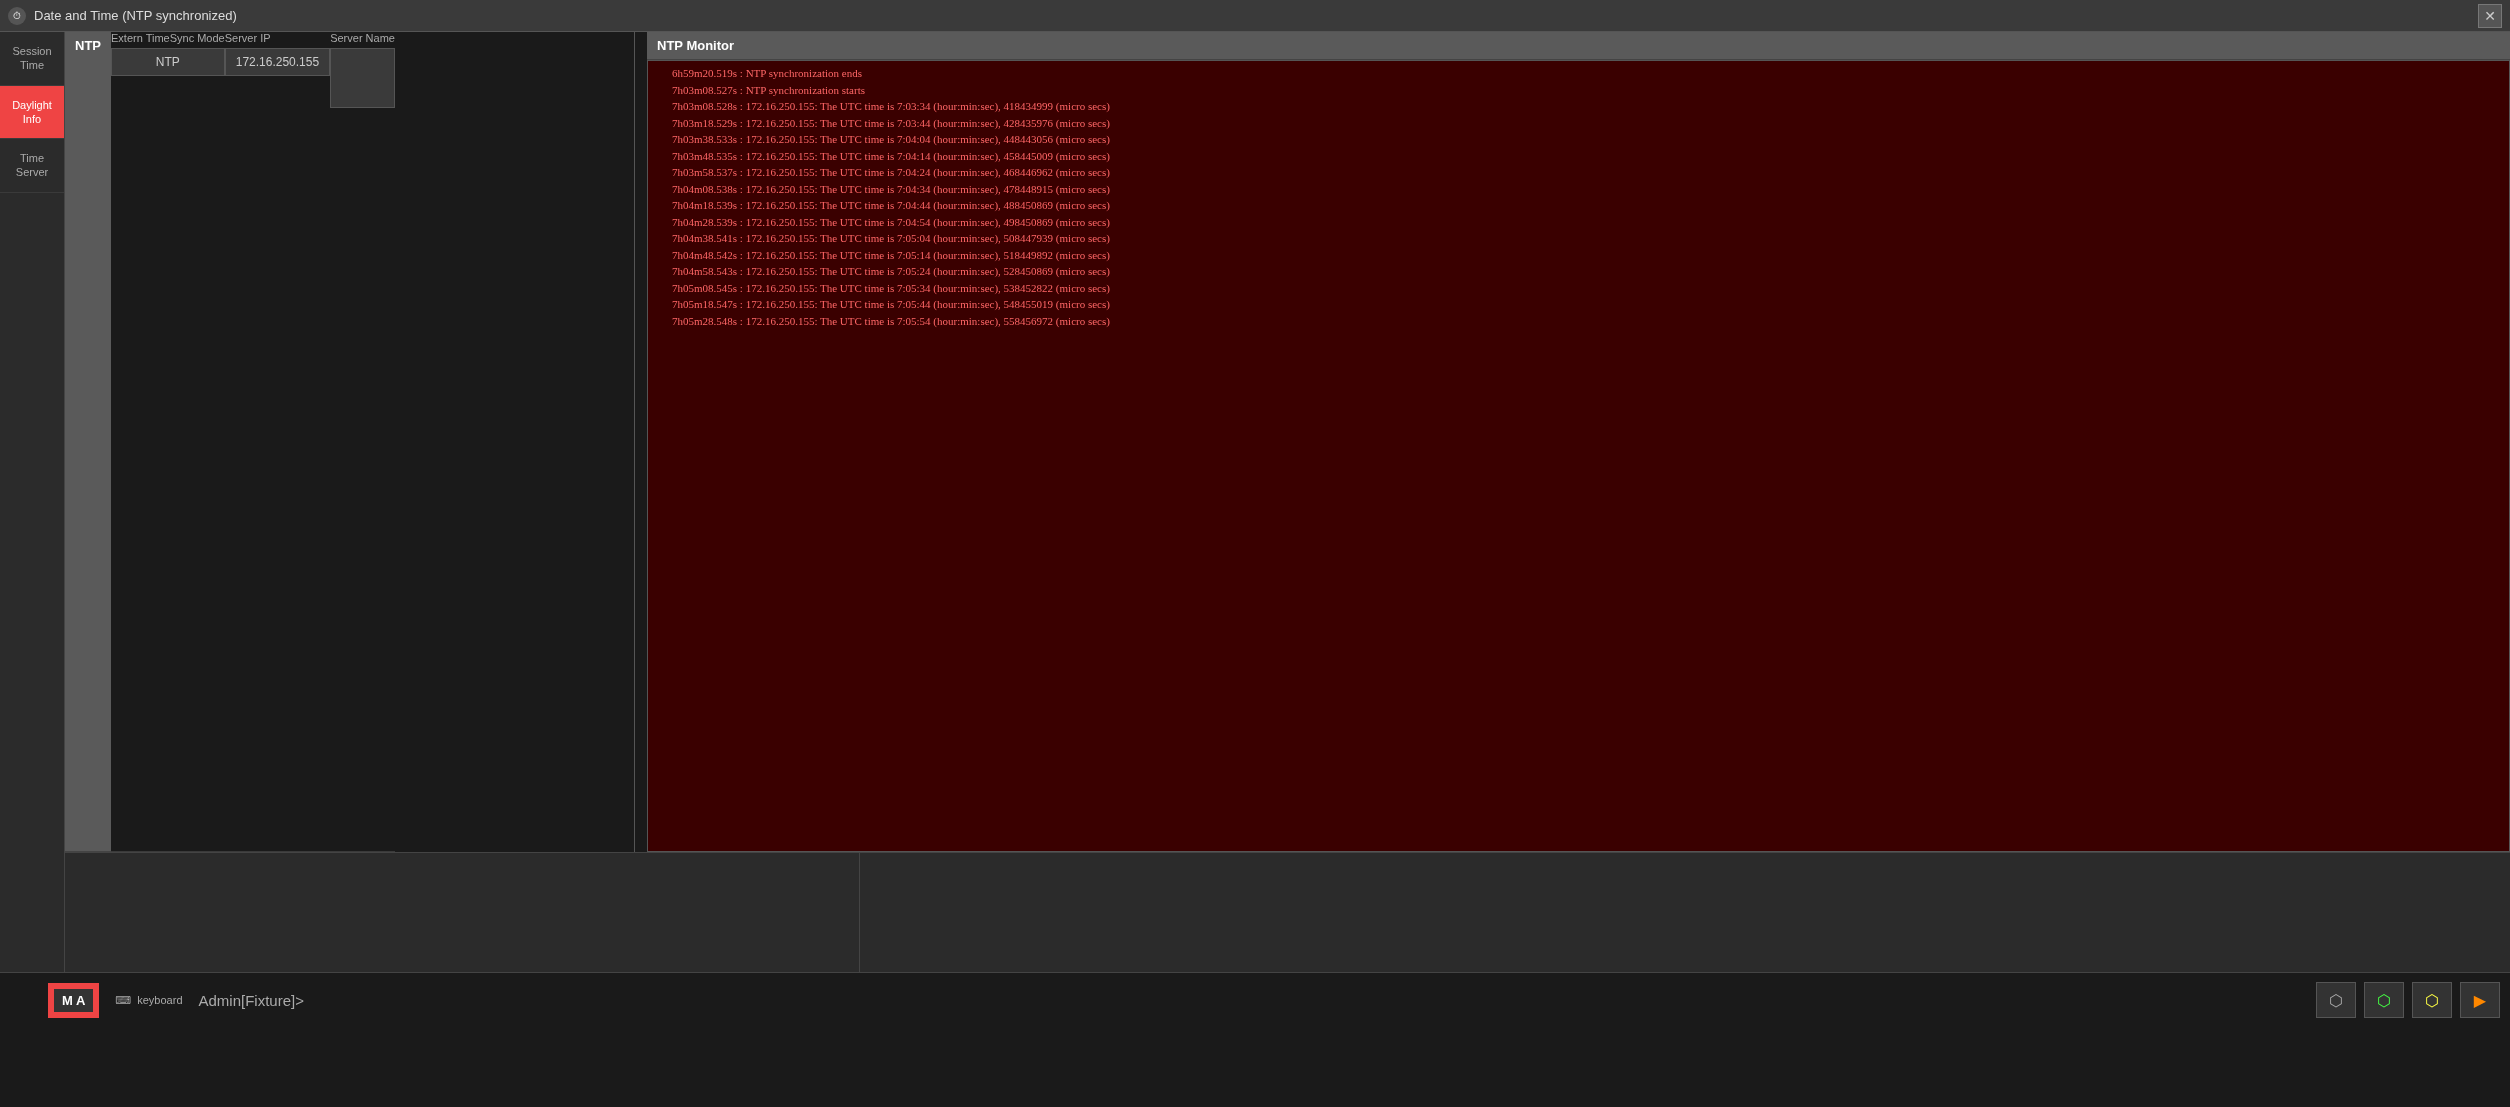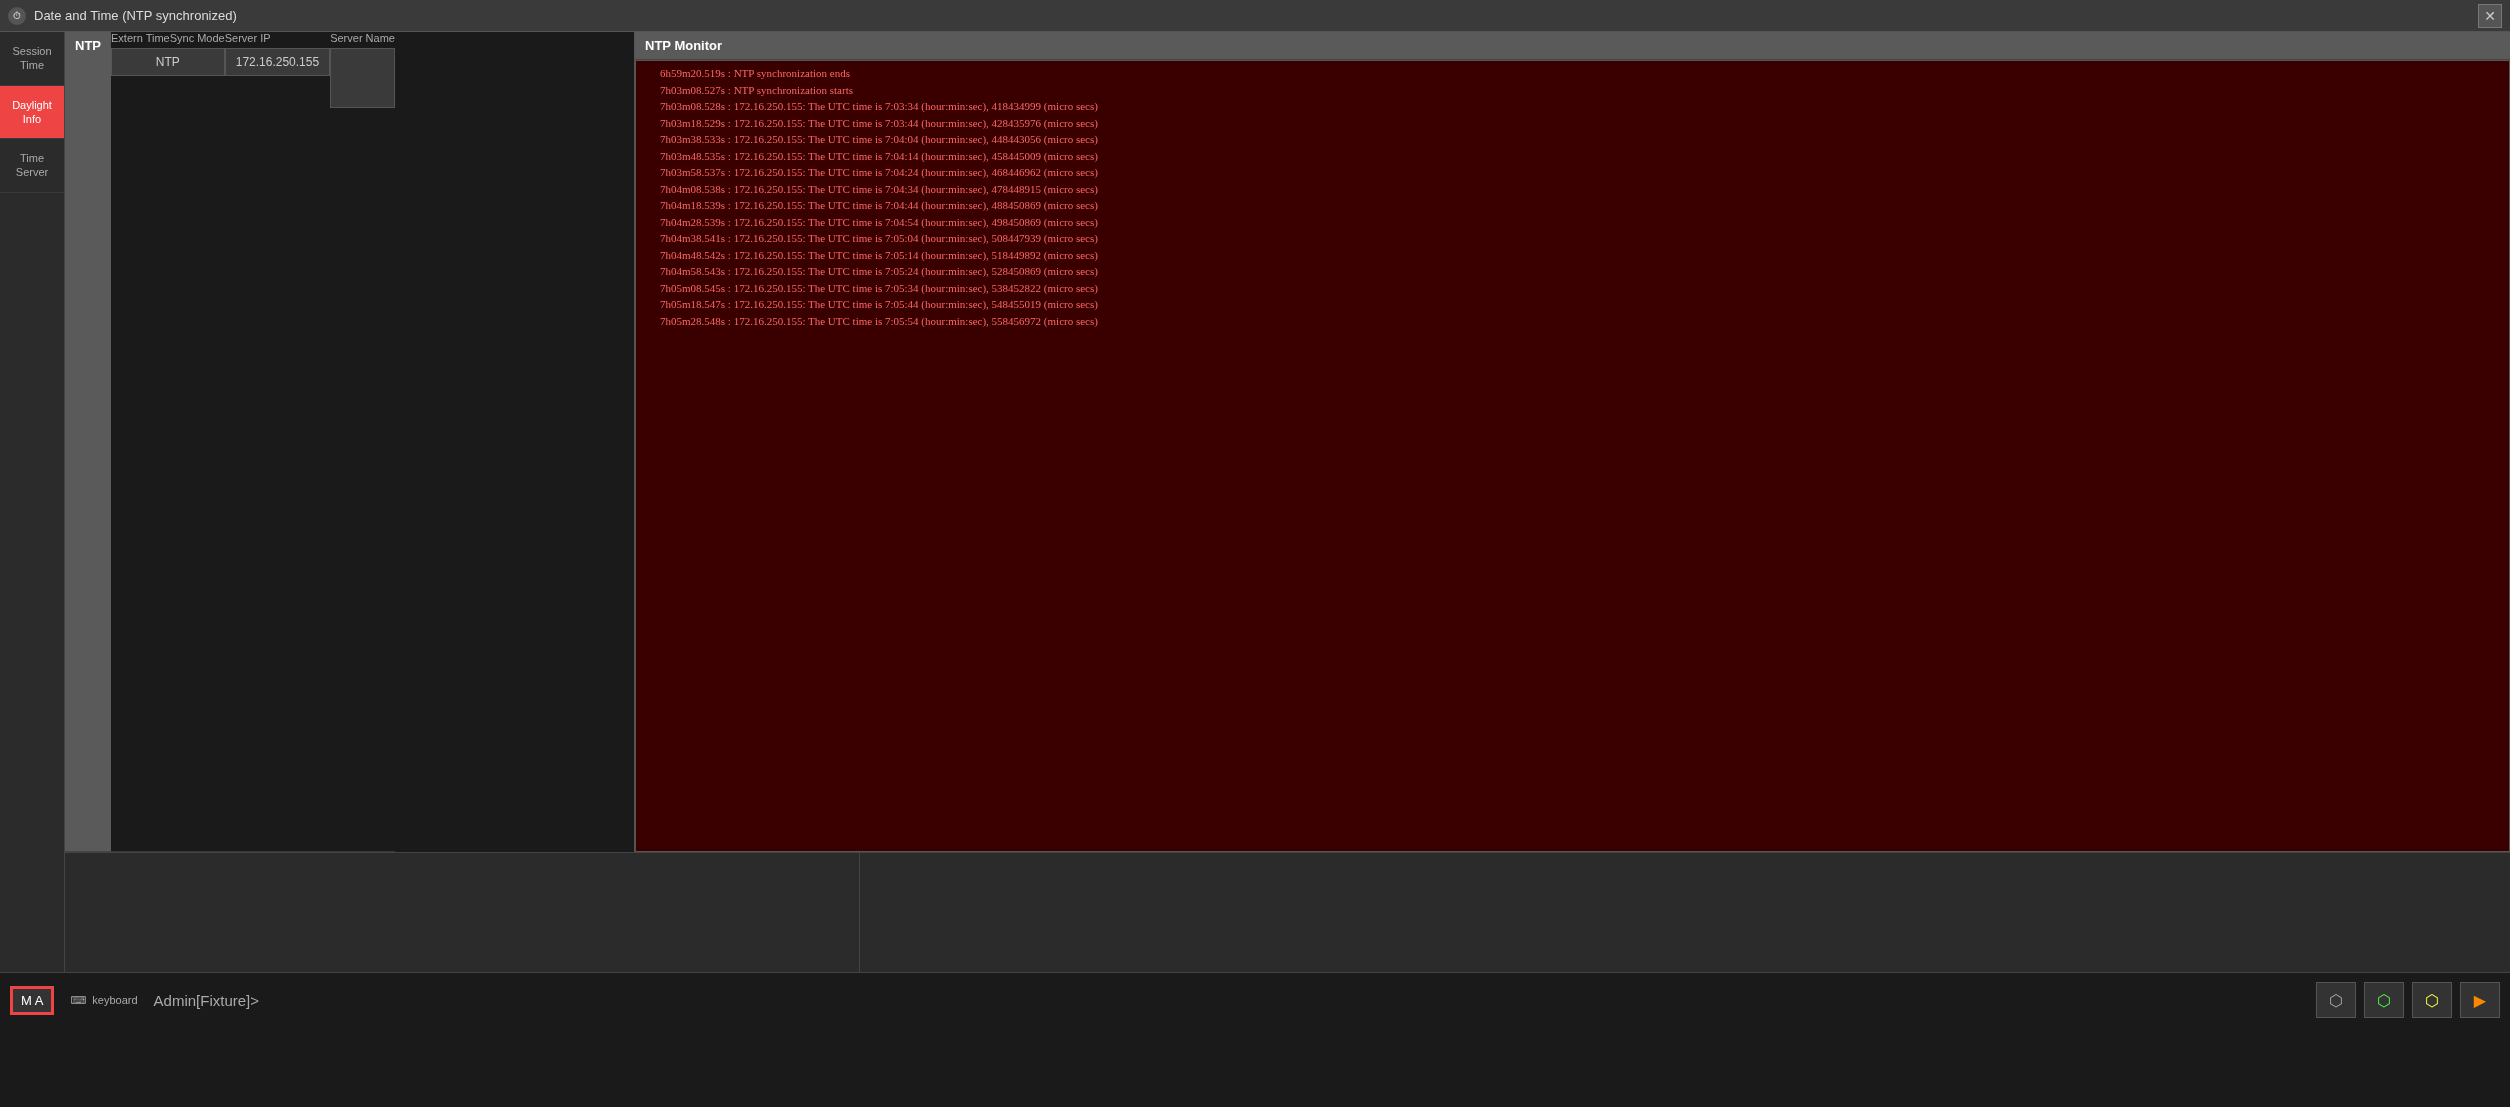--- a/index.html
+++ b/index.html
@@ -131,20 +131,21 @@
       color: #ccc;
       font-size: 12px;
       text-align: center;
     }
 
     
     .right-panel {
       flex: 1;
       display: flex;
       flex-direction: column;
+      margin-left: 12px;
     }
     .monitor-content {
       flex: 1;
       background: #3a0000;
       border: 1px solid #555;
       overflow-y: auto;
       padding: 4px 24px;
       font-family: Liberation Serif, serif;
       font-size: 11px;
       color: #ff6666;
@@ -188,23 +189,24 @@
       border-top: 1px solid #444;
       display: flex;
       align-items: center;
       padding: 0 10px;
       gap: 16px;
     }
     .status-logo {
       background: #333;
       padding: 4px 8px;
       color: #fff;
-      font-weight: normal;
+      font-weight: bold;
       font-size: 13px;
-      border: 3px solid #ef4444;
+      border: 6px solid #ef4444;
+      margin-left: 38px;
     }
     .status-keyboard {
       color: #aaa;
       font-size: 11px;
       display: flex;
       align-items: center;
       gap: 6px;
     }
     .status-user {
       color: #aaa;

